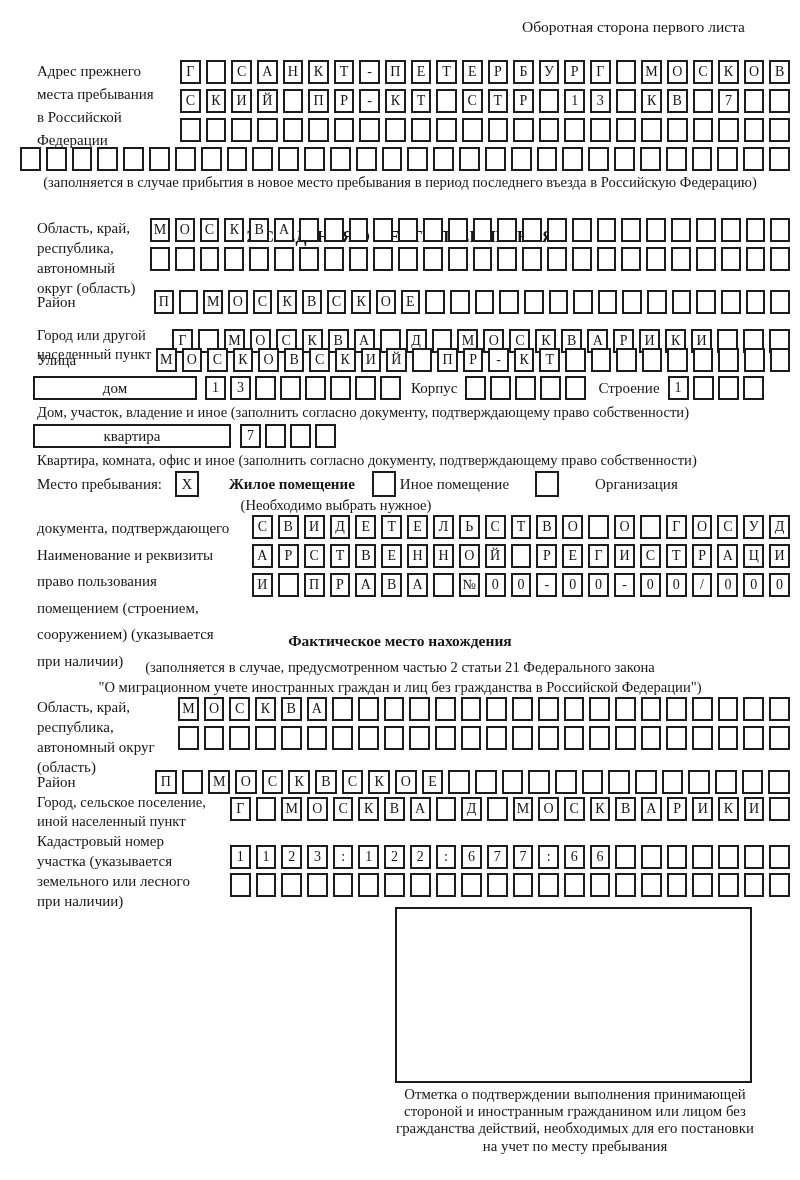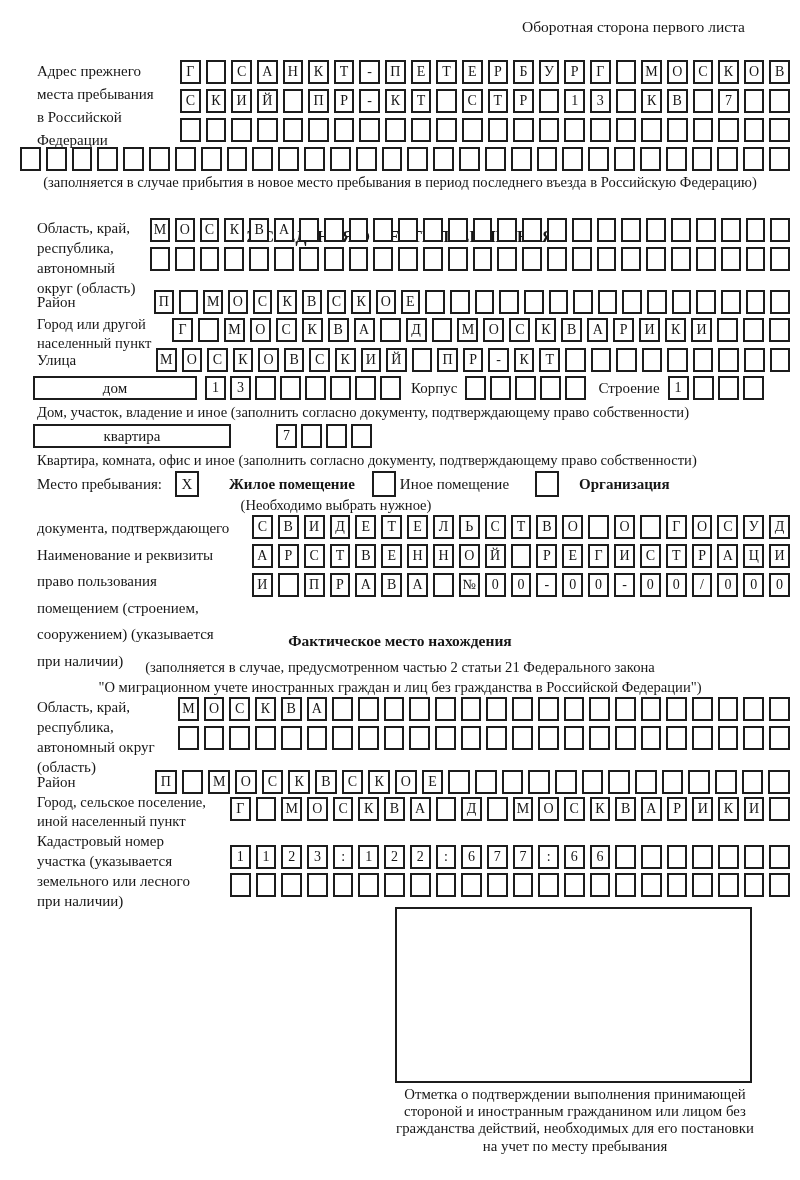--- a/index.html
+++ b/index.html
@@ -260,21 +260,21 @@
       <span class="cell"></span>
       <span class="cell"></span>
       <span class="cell"></span>
       <span class="cell"></span>
       <span class="cell"></span>
       <span class="cell"></span>
       <span class="cell"></span>
     </div>
 </div>
 
-<div class="abs block" style="top:315px;left:37px;width:753px;">
+<div class="abs block" style="top:326px;left:37px;width:753px;">
   <div class="lbl lh19" style="flex:0 0 135px;font-size:14.6px;">
       <div class="lline">Город или другой</div>
       <div class="lline">населенный пункт</div>
     </div>
   <div class="cellrow grow" style="margin-top:3px;">
       <span class="cell">Г</span>
       <span class="cell"></span>
       <span class="cell">М</span>
       <span class="cell">О</span>
       <span class="cell">С</span>
@@ -354,39 +354,39 @@
   <div style="margin-left:12px;">Строение</div>
   <div class="cellrow fixed" style="margin-left:8px;">
       <span class="cell">1</span>
       <span class="cell"></span>
       <span class="cell"></span>
       <span class="cell"></span>
     </div>
 </div>
 <div class="abs note" style="top:404px;left:37px;">Дом, участок, владение и иное (заполнить согласно документу, подтверждающему право собственности)</div>
 
-<div class="abs inline-row" style="top:424px;left:33px;gap:36px;">
+<div class="abs inline-row" style="top:424px;left:33px;">
   <div class="lblbox" style="width:194px;">квартира</div>
   <div class="cellrow fixed" style="margin-left:9px;">
       <span class="cell">7</span>
       <span class="cell"></span>
       <span class="cell"></span>
       <span class="cell"></span>
     </div>
 </div>
 <div class="abs note" style="top:452px;left:37px;">Квартира, комната, офис и иное (заполнить согласно документу, подтверждающему право собственности)</div>
 
 <div class="abs inline-row" style="top:471px;left:37px;">
   <span>Место пребывания:</span>
   <span class="cb" style="margin-left:13px;">X</span>
   <span style="margin-left:30px;font-weight:bold;">Жилое помещение</span>
   <span class="cb" style="margin-left:17px;"></span>
   <span style="margin-left:4px;">Иное помещение</span>
   <span class="cb" style="margin-left:26px;"></span>
-  <span style="margin-left:20px;font-weight:bold;">Организация</span>
+  <span style="margin-left:36px;">Организация</span>
 </div>
 <div class="abs note" style="top:497px;left:36px;width:600px;text-align:center;">(Необходимо выбрать нужное)</div>
 
 <div class="abs block" style="top:515px;left:37px;width:753px;">
   <div class="lbl doclbl" style="flex:0 0 215px;">
       <div class="lline">документа, подтверждающего</div>
       <div class="lline">Наименование и реквизиты</div>
       <div class="lline">право пользования</div>
       <div class="lline">помещением (строением,</div>
       <div class="lline">сооружением) (указывается</div>

